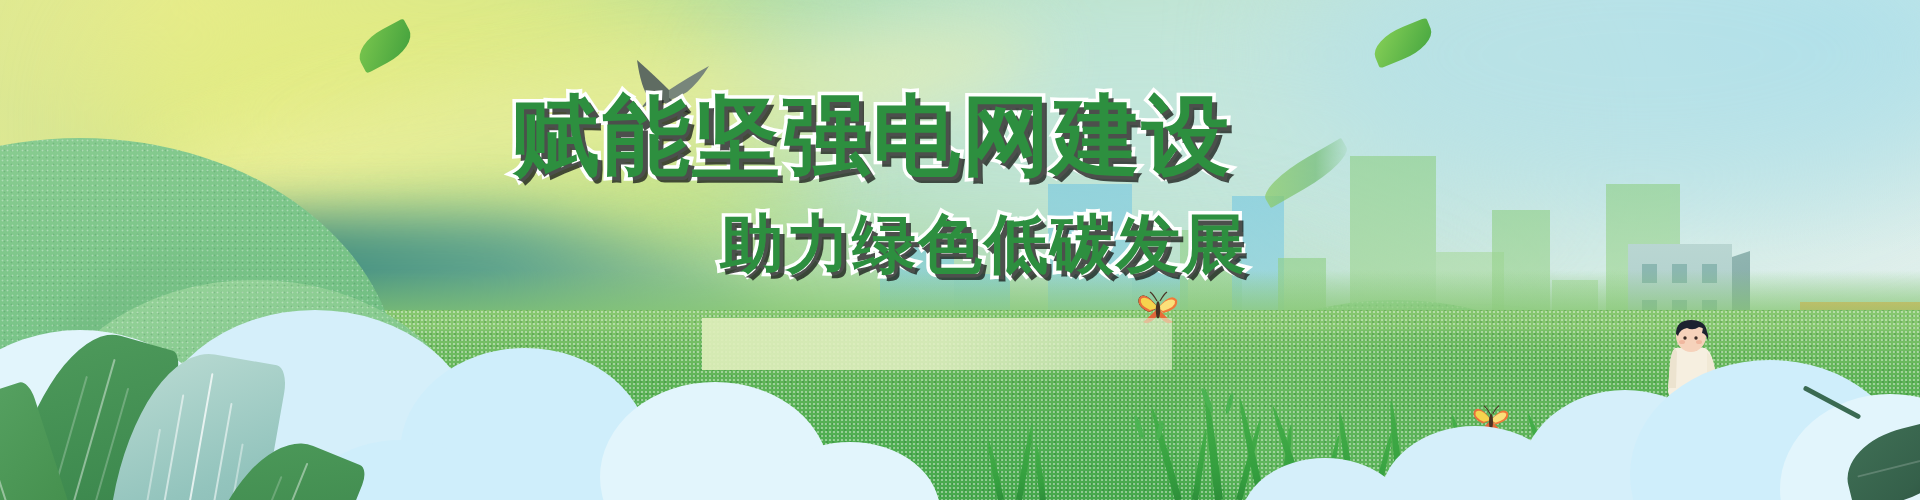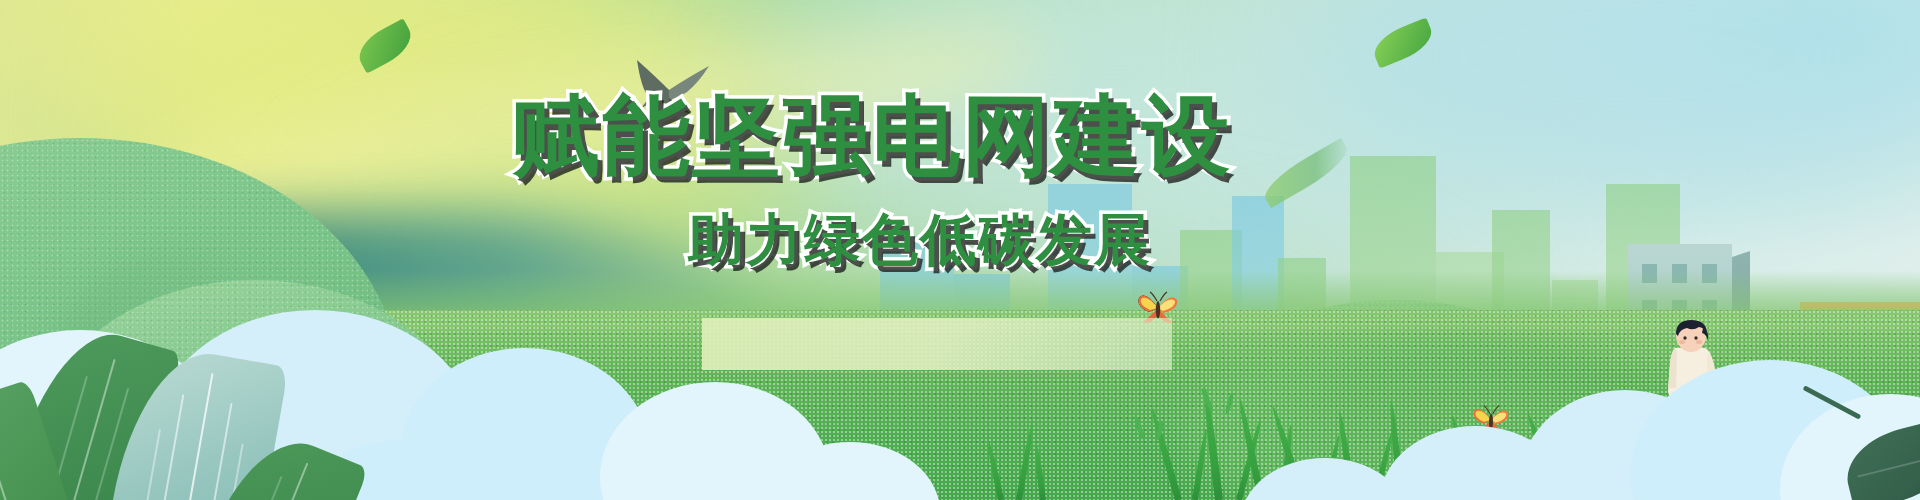--- a/index.html
+++ b/index.html
@@ -123,21 +123,21 @@
     font-weight:bold;
     color:#2d8f3f;
     letter-spacing:2px;
     white-space:nowrap;
     line-height:1;
     -webkit-text-stroke:7px #ffffff;
     paint-order:stroke fill;
     text-shadow:5px 6px 0 rgba(25,30,25,.78);
   }
   .hl-1{left:512px;top:92px;font-size:88px;}
-  .hl-2{left:688px;top:212px;font-size:56px;}
+  .hl-2{left:720px;top:212px;font-size:64px;}
 
   .subbar{position:absolute;left:702px;top:318px;width:470px;height:52px;
     background:linear-gradient(90deg,rgba(222,238,186,.92) 0%,rgba(228,240,196,.85) 50%,rgba(226,240,206,.62) 100%);}
   .subtitle{position:absolute;left:702px;top:318px;width:470px;height:52px;
     display:flex;align-items:center;justify-content:center;
     font-family:"DejaVu Sans","Liberation Sans",sans-serif;
     font-size:27px;color:#2f5d52;letter-spacing:5px;white-space:nowrap;}
 
   
   .sprig{position:absolute;background:#4bb352;border-radius:50%;transform-origin:bottom center;}

